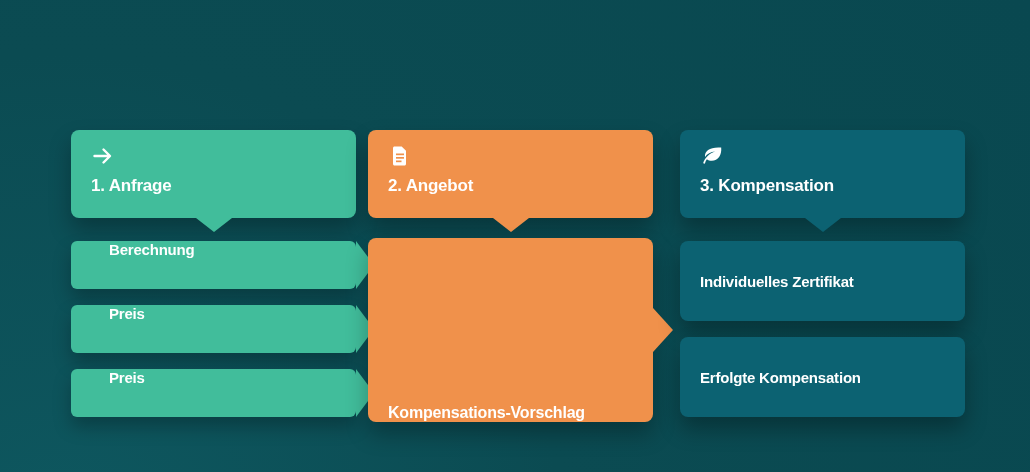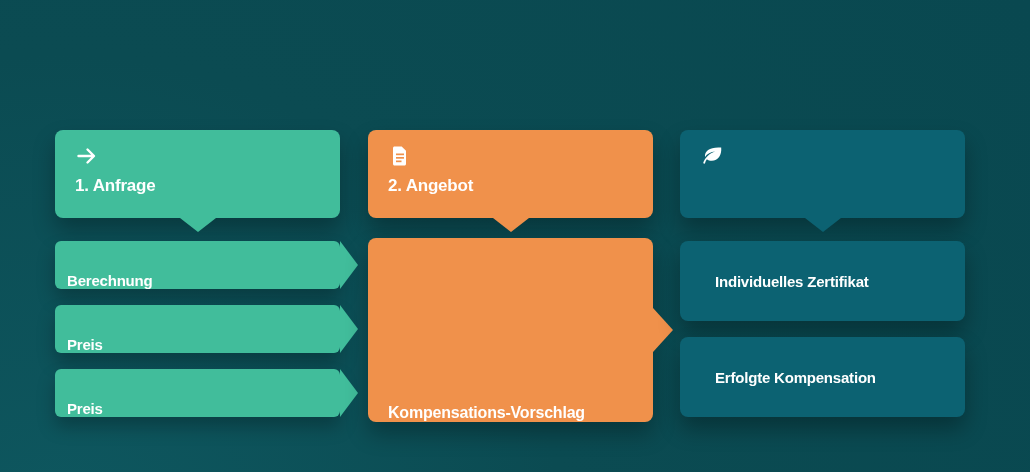--- a/index.html
+++ b/index.html
@@ -44,43 +44,43 @@
     content: "";
     position: absolute;
     top: 100%; left: 50%;
     transform: translateX(-50%);
     width: 0; height: 0;
     border-left: 18px solid transparent;
     border-right: 18px solid transparent;
     border-top-width: 14px;
     border-top-style: solid;
   }
-  .green  { background: #41bd9b; }
+  .green  { background: #41bd9b; margin-left: 16px; }
   .green.header-card::after  { border-top-color: #41bd9b; }
   .orange { background: #f0914b; }
   .orange.header-card::after { border-top-color: #f0914b; }
   .teal   { background: #0c6272; }
   .teal.header-card::after   { border-top-color: #0c6272; }
 
   .header-icon { display: block; width: 24px; height: 24px; margin-bottom: 8px; }
   .header-label {
     display: block;
     font-size: 17px;
     font-weight: bold;
     letter-spacing: -0.2px;
   }
 
   .bar {
     position: absolute;
     left: 0; width: 285px; height: 48px;
     border-radius: 6px;
     box-shadow: 0 10px 18px rgba(0,0,0,0.25);
-    display: flex; align-items: flex-end;
+    display: flex; align-items: flex-start;
     box-sizing: border-box;
-    padding-left: 12px;
+    padding-left: 38px;
     color: #ffffff;
     font-size: 15px;
     font-weight: bold;
     letter-spacing: -0.2px;
   }
   .bar.arrow-tip::after {
     content: "";
     position: absolute;
     left: 100%; top: 0;
     width: 0; height: 0;
@@ -117,21 +117,21 @@
     border-left: 20px solid #f0914b;
   }
 
   .result-box {
     position: absolute;
     left: 0; width: 285px; height: 80px;
     border-radius: 8px;
     box-shadow: 0 12px 22px rgba(0,0,0,0.3);
     display: flex; align-items: center;
     box-sizing: border-box;
-    padding-left: 35px;
+    padding-left: 20px;
     color: #ffffff;
     font-size: 15px;
     font-weight: bold;
     letter-spacing: -0.2px;
   }
   .result-1 { top: 241px; }
   .result-2 { top: 337px; }
 </style>
 </head>
 <body>
@@ -172,20 +172,21 @@
     <div class="big-box orange">
       <span>Kompensations-Vorschlag</span>
     </div>
   </div>
 
   <div class="col col-3">
     <div class="header-card teal">
       <svg class="header-icon" viewBox="0 0 24 24">
         <path fill="#ffffff" d="M21.2 3.6c.7 7.4-3 13.2-9.5 13.2-1.9 0-3.5-.6-4.8-1.6-.9 1.2-1.5 2.5-1.8 3.8-.1.5-.6.8-1.1.7-.5-.1-.8-.6-.7-1.1 1.9-4.6 5.8-9.3 12-11-4.7.4-8.1 2.5-10.3 5.3-.6-6.2 5.5-10.2 16.2-9.3z"></path>
       </svg>
+      <span class="header-label">3. Kompensation</span>
     </div>
     <div class="result-box teal result-1">
       <span>Individuelles Zertifikat</span>
     </div>
     <div class="result-box teal result-2">
       <span>Erfolgte Kompensation</span>
     </div>
   </div>
 
 </div>

